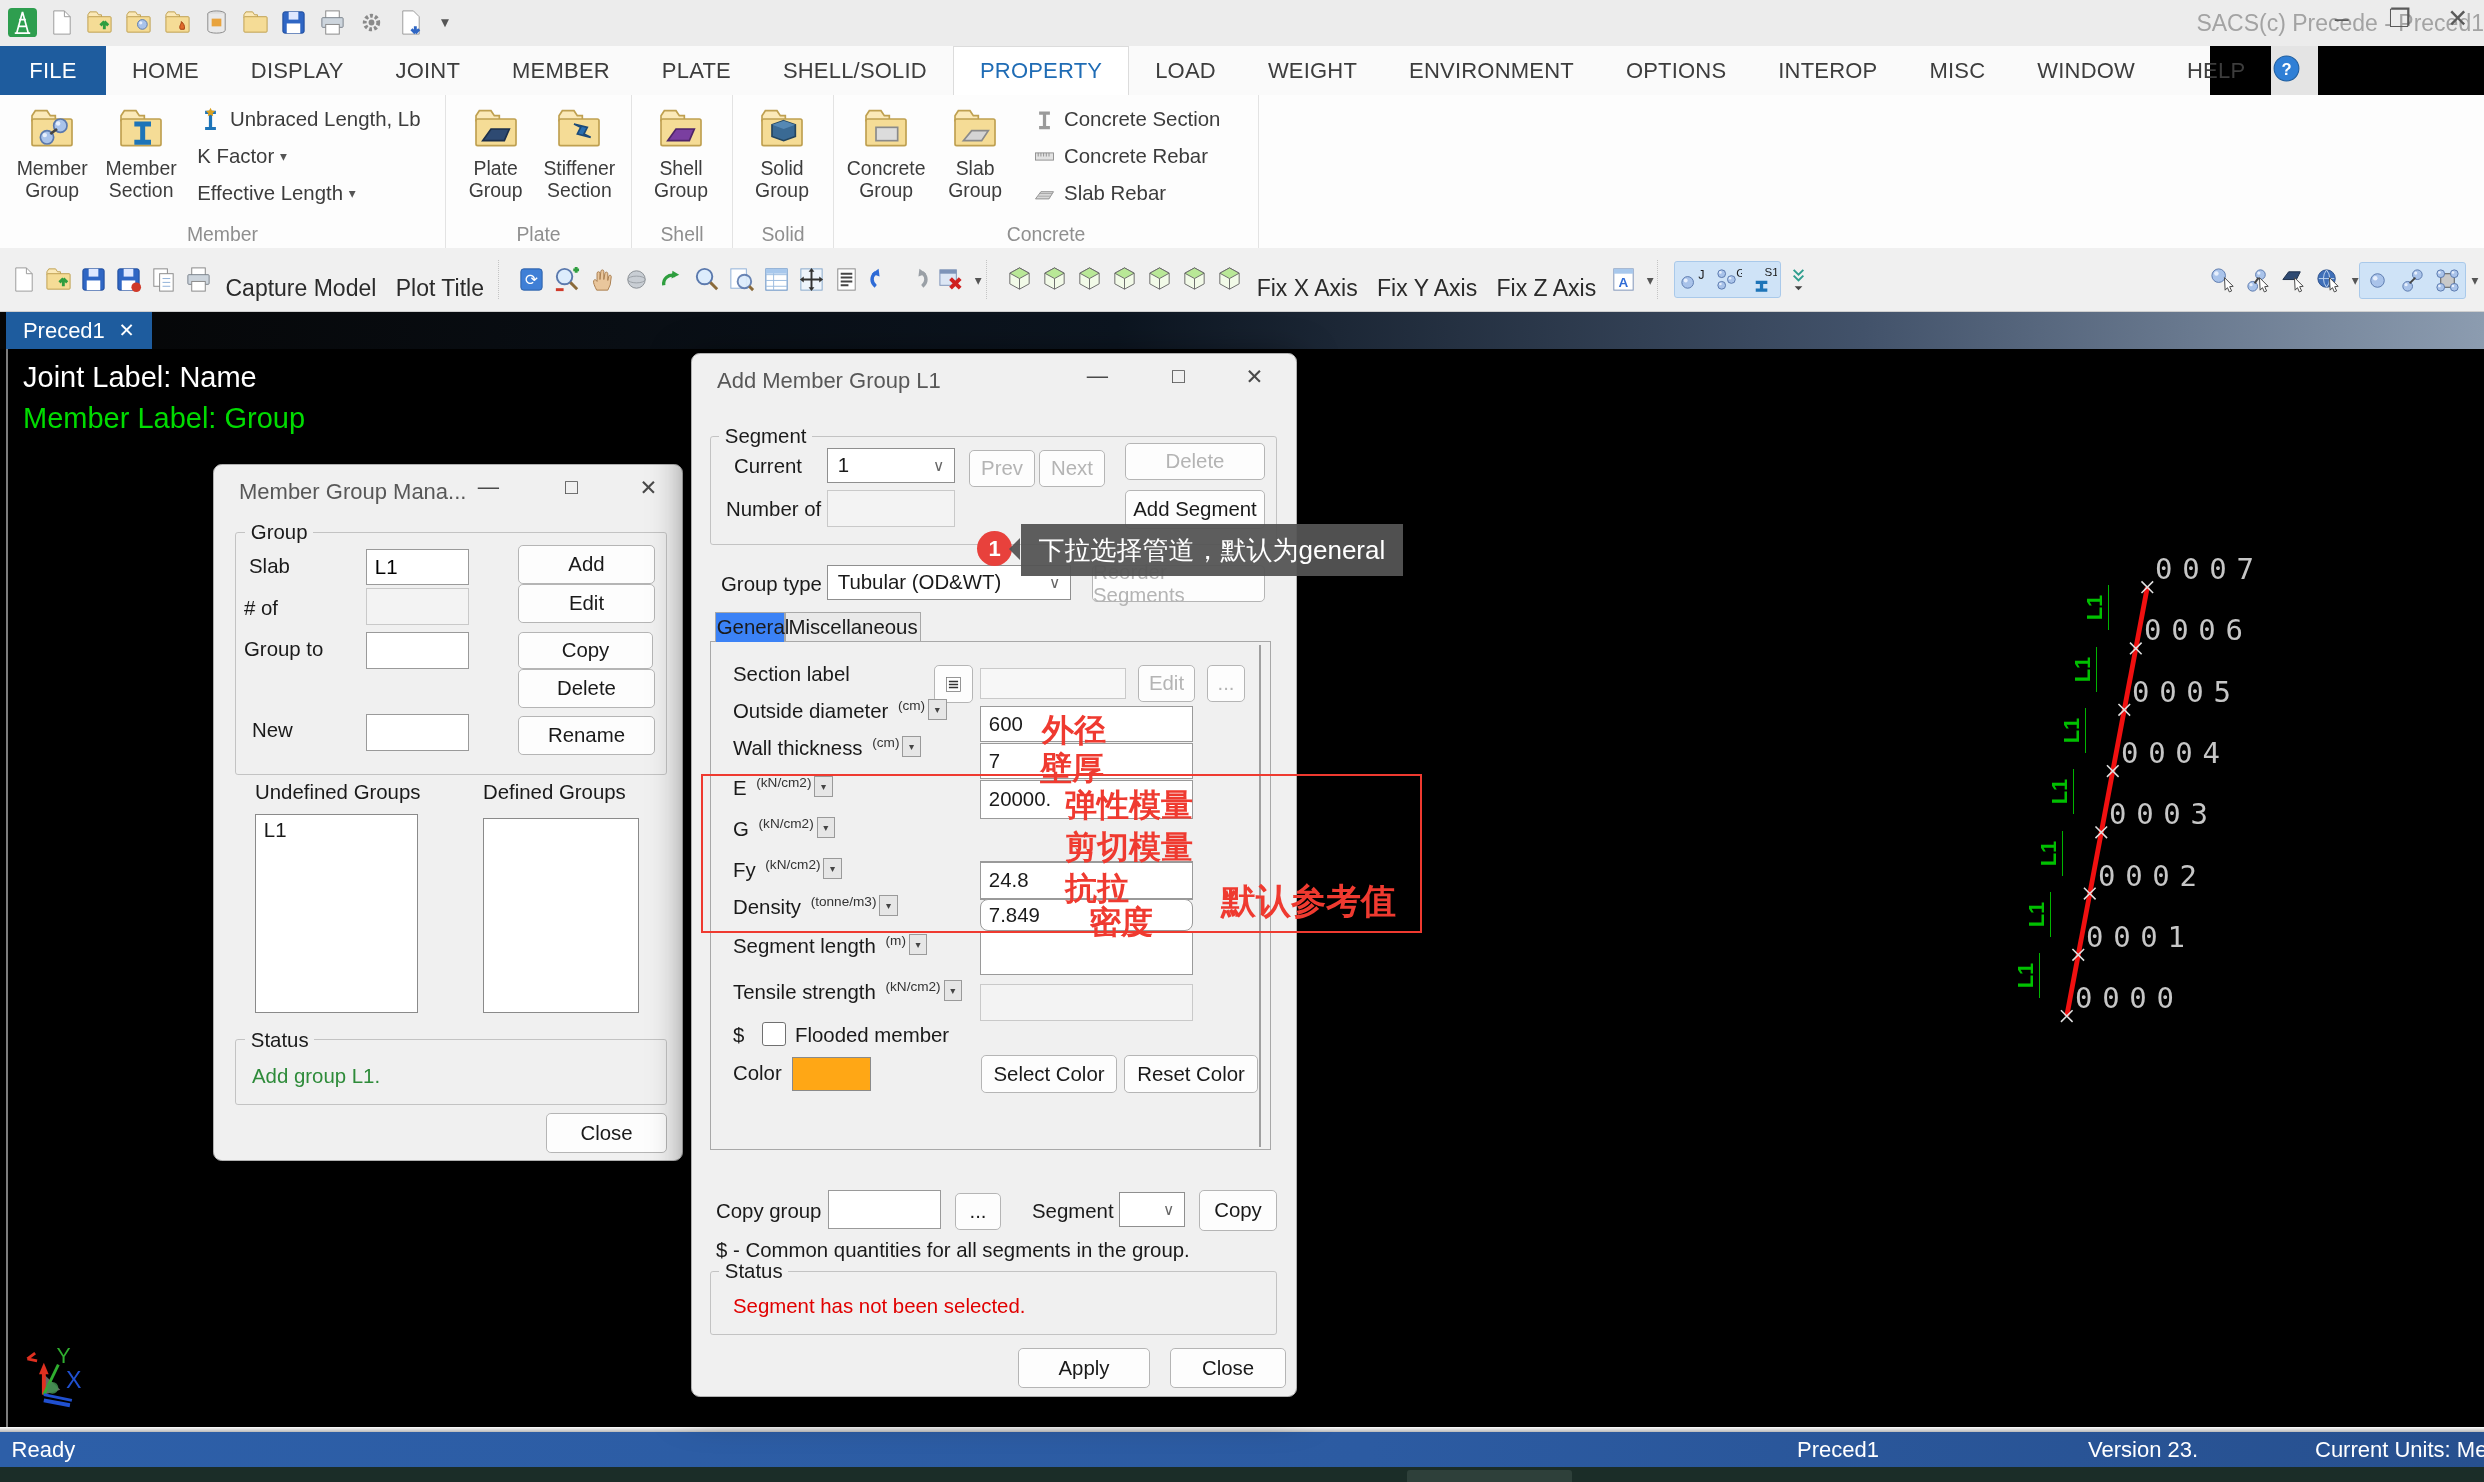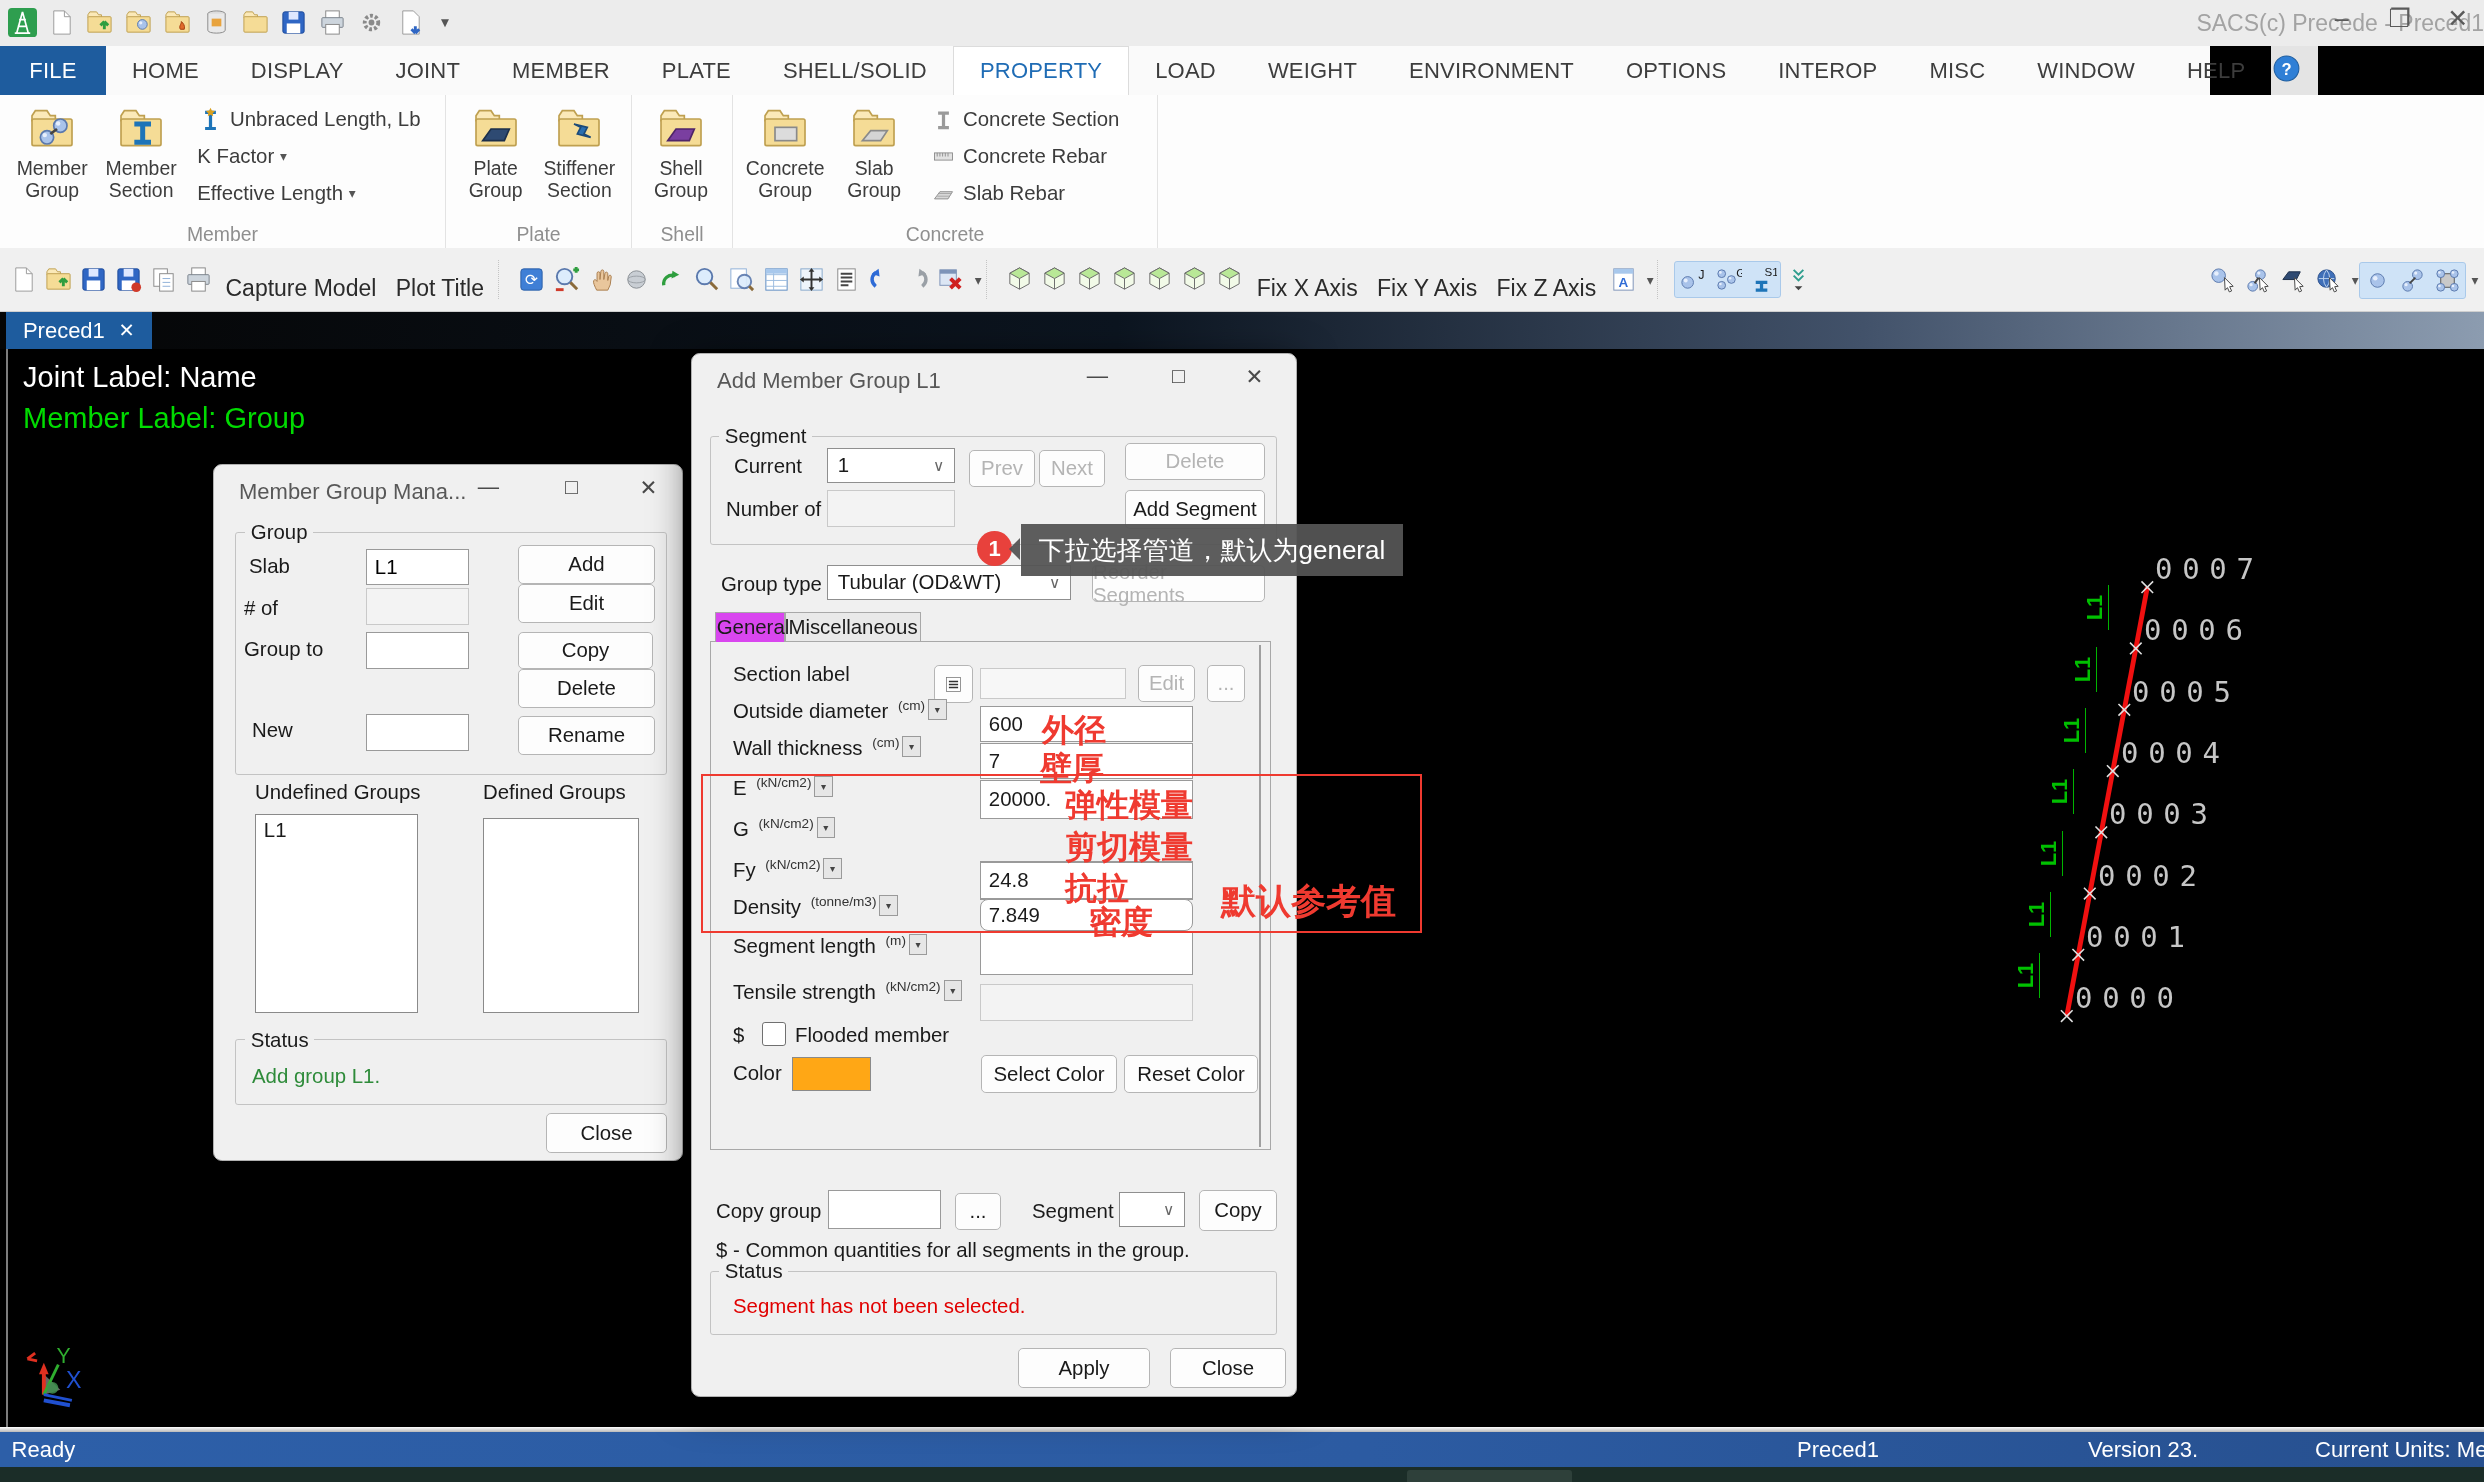--- a/index.html
+++ b/index.html
@@ -63,21 +63,21 @@
   .btn{position:absolute;background:#fdfdfd;border:1px solid #b5b5b5;border-radius:4.9px;display:flex;align-items:center;justify-content:center;font-size:20.4px;color:#1a1a1a;cursor:default;}
   .btn.dis{color:#b4b4b4;}
   .field{position:absolute;background:#fff;border:1px solid #9a9a9a;font-size:20.4px;padding:0 7.8px;box-sizing:border-box;display:flex;align-items:center;font-family:"Liberation Sans",sans-serif;}
   input.field{outline:none;}
   .field.dis{background:#f3f3f3;border-color:#c9c9c9;}
   .combo{position:absolute;background:#fff;border:1px solid #8f8f8f;display:flex;align-items:center;justify-content:space-between;padding:0 9.7px;box-sizing:border-box;font-size:20.4px;}
   .combo .chev{color:#666;font-size:15.5px;}
   .dlabel{position:absolute;font-size:20.4px;color:#1a1a1a;white-space:nowrap;}
   .listbox{position:absolute;background:#fff;border:1px solid #8a8a8a;font-size:20.4px;padding:3.9px 7.8px;box-sizing:border-box;}
   .tab2{position:absolute;height:30px;display:flex;align-items:center;justify-content:center;font-size:20.4px;border:1px solid #a8a8a8;background:#e9e9e9;box-sizing:border-box;}
-  .tab2.on{background:#d946ef;border-bottom:none;z-index:2;padding-left:6px;}
+  .tab2.on{background:#3b82f6;border-bottom:none;z-index:2;padding-left:6px;}
   .panel{position:absolute;border:1px solid #a8a8a8;background:#f0f0f0;box-sizing:border-box;}
   .prow{position:absolute;left:41px;display:flex;align-items:center;height:39px;}
   .prow .pl{font-size:20.4px;}
   .prow .unit{font-size:13.6px;color:#333;margin-left:9.7px;position:relative;top:-5.8px;}
   .prow .mini{width:16.5px;height:18.4px;background:#e6e6e6;border:1px solid #9a9a9a;margin-left:2.9px;font-size:8.7px;color:#444;display:flex;align-items:center;justify-content:center;position:relative;top:-1.9px;}
   .vfield{position:absolute;left:288px;width:213px;background:#fff;border:1px solid #9a9a9a;box-sizing:border-box;font-size:20.4px;padding:0 7.8px;display:flex;align-items:center;}
   .scrolline{position:absolute;top:3.9px;bottom:3.9px;width:1.9px;background:#9f9f9f;}
   .checkbox{position:absolute;width:22px;height:22px;background:#fff;border:1.9px solid #707070;border-radius:2.9px;}
   
   .ann{position:absolute;color:#ef3a30;font-weight:bold;font-size:32px;white-space:nowrap;z-index:40;}
@@ -277,20 +277,34 @@
         <div class="bicon">
           <svg viewBox="0 0 30 30" width="50" height="50">
             <path d="M3 7l2-3h7l2 3h3v3H3z" fill="#fbe9b8" stroke="#bfa050"></path>
             <rect x="3" y="9" width="24" height="16" rx="1" fill="#f5dc96" stroke="#bfa050"></rect>
             <path d="M7 22l5-7h11l-3 7z" fill="#7a3fa0" stroke="#4f2568"></path>
           </svg>
         </div>
                   <div class="blabel">Shell Group</div>
       </div>
       <div class="gfoot">Shell</div>
+    </div>
+    <div class="rgroup" style="width: 101px;">
+      <div class="bigbtn">
+        <div class="bicon">
+          <svg viewBox="0 0 30 30" width="50" height="50">
+            <path d="M3 7l2-3h7l2 3h3v3H3z" fill="#fbe9b8" stroke="#bfa050"></path>
+            <rect x="3" y="9" width="24" height="16" rx="1" fill="#f5dc96" stroke="#bfa050"></rect>
+            <path d="M16 10l7 2.5v7L16 22l-7-2.5v-7z" fill="#3a6a94" stroke="#24455f"></path>
+            <path d="M16 10l7 2.5-7 2.5-7-2.5z" fill="#5588b4"></path>
+          </svg>
+        </div>
+                  <div class="blabel">Solid Group</div>
+      </div>
+      <div class="gfoot">Solid</div>
     </div>
     <div class="rgroup" style="width: 425px;">
       <div class="bigbtn">
         <div class="bicon">
           <svg viewBox="0 0 30 30" width="50" height="50">
             <path d="M3 7l2-3h7l2 3h3v3H3z" fill="#fbe9b8" stroke="#bfa050"></path>
             <rect x="3" y="9" width="24" height="16" rx="1" fill="#f5dc96" stroke="#bfa050"></rect>
             <rect x="9" y="14" width="13" height="8" fill="#dcdcdc" stroke="#8a8a8a"></rect>
           </svg>
         </div>

